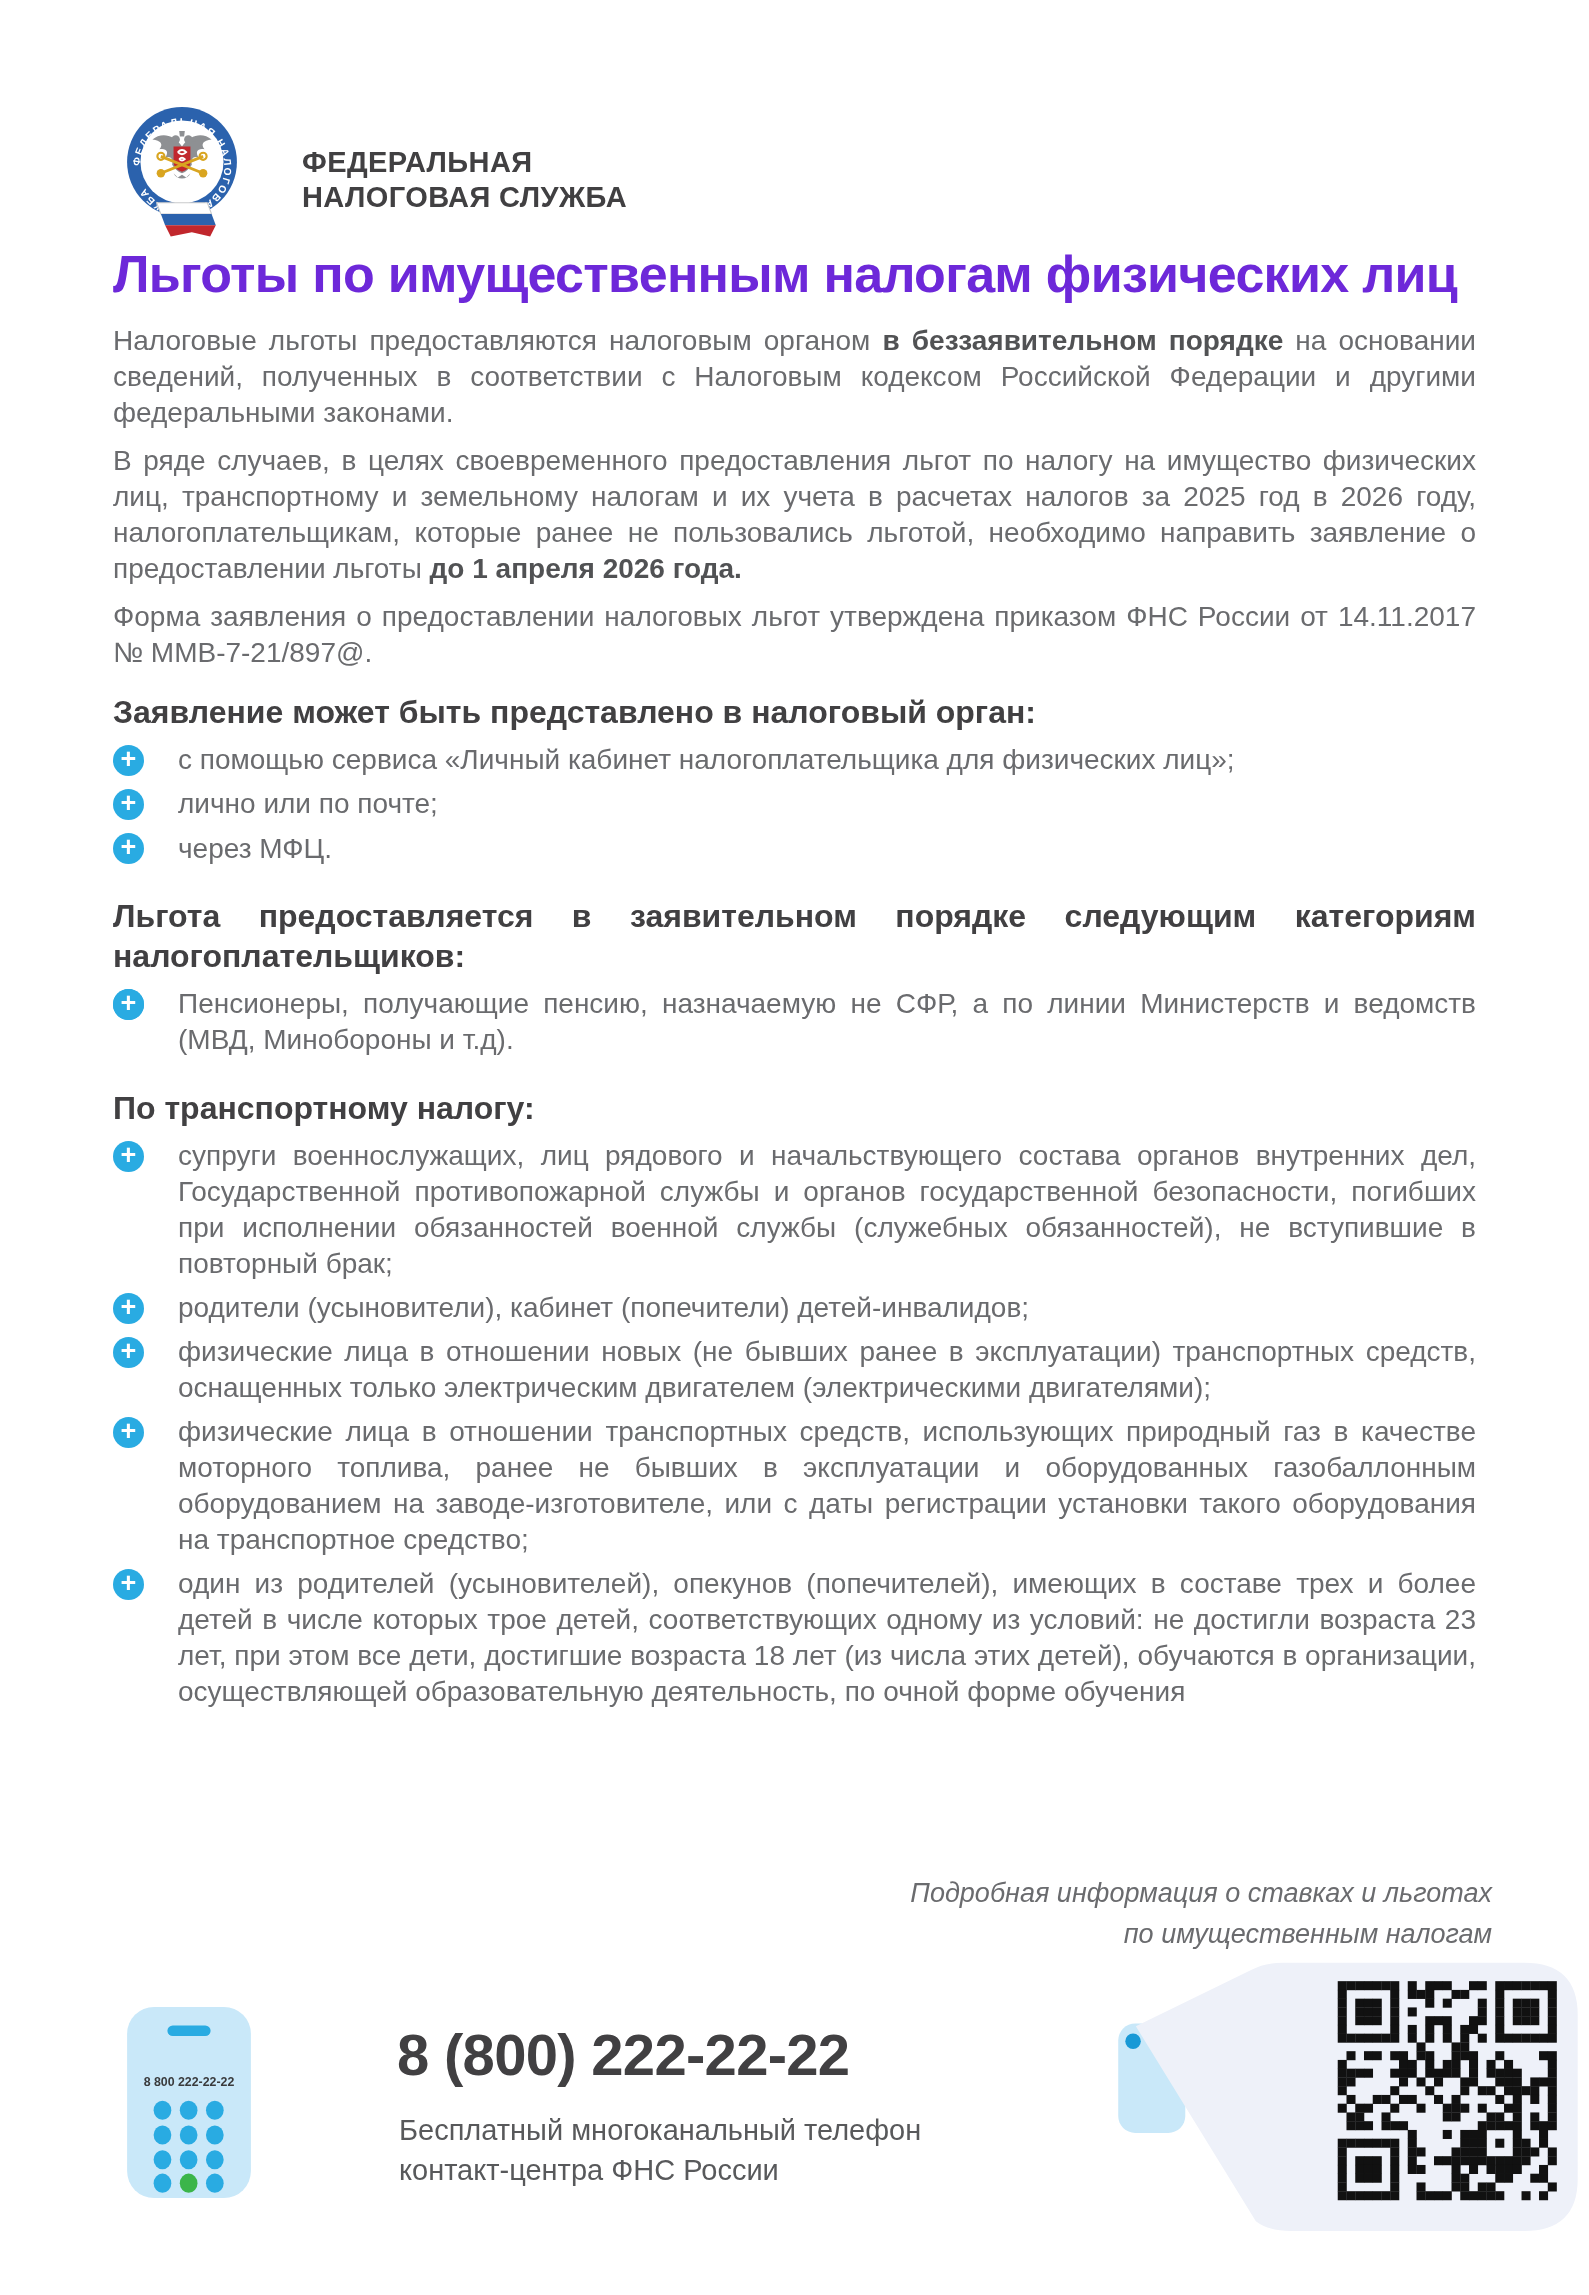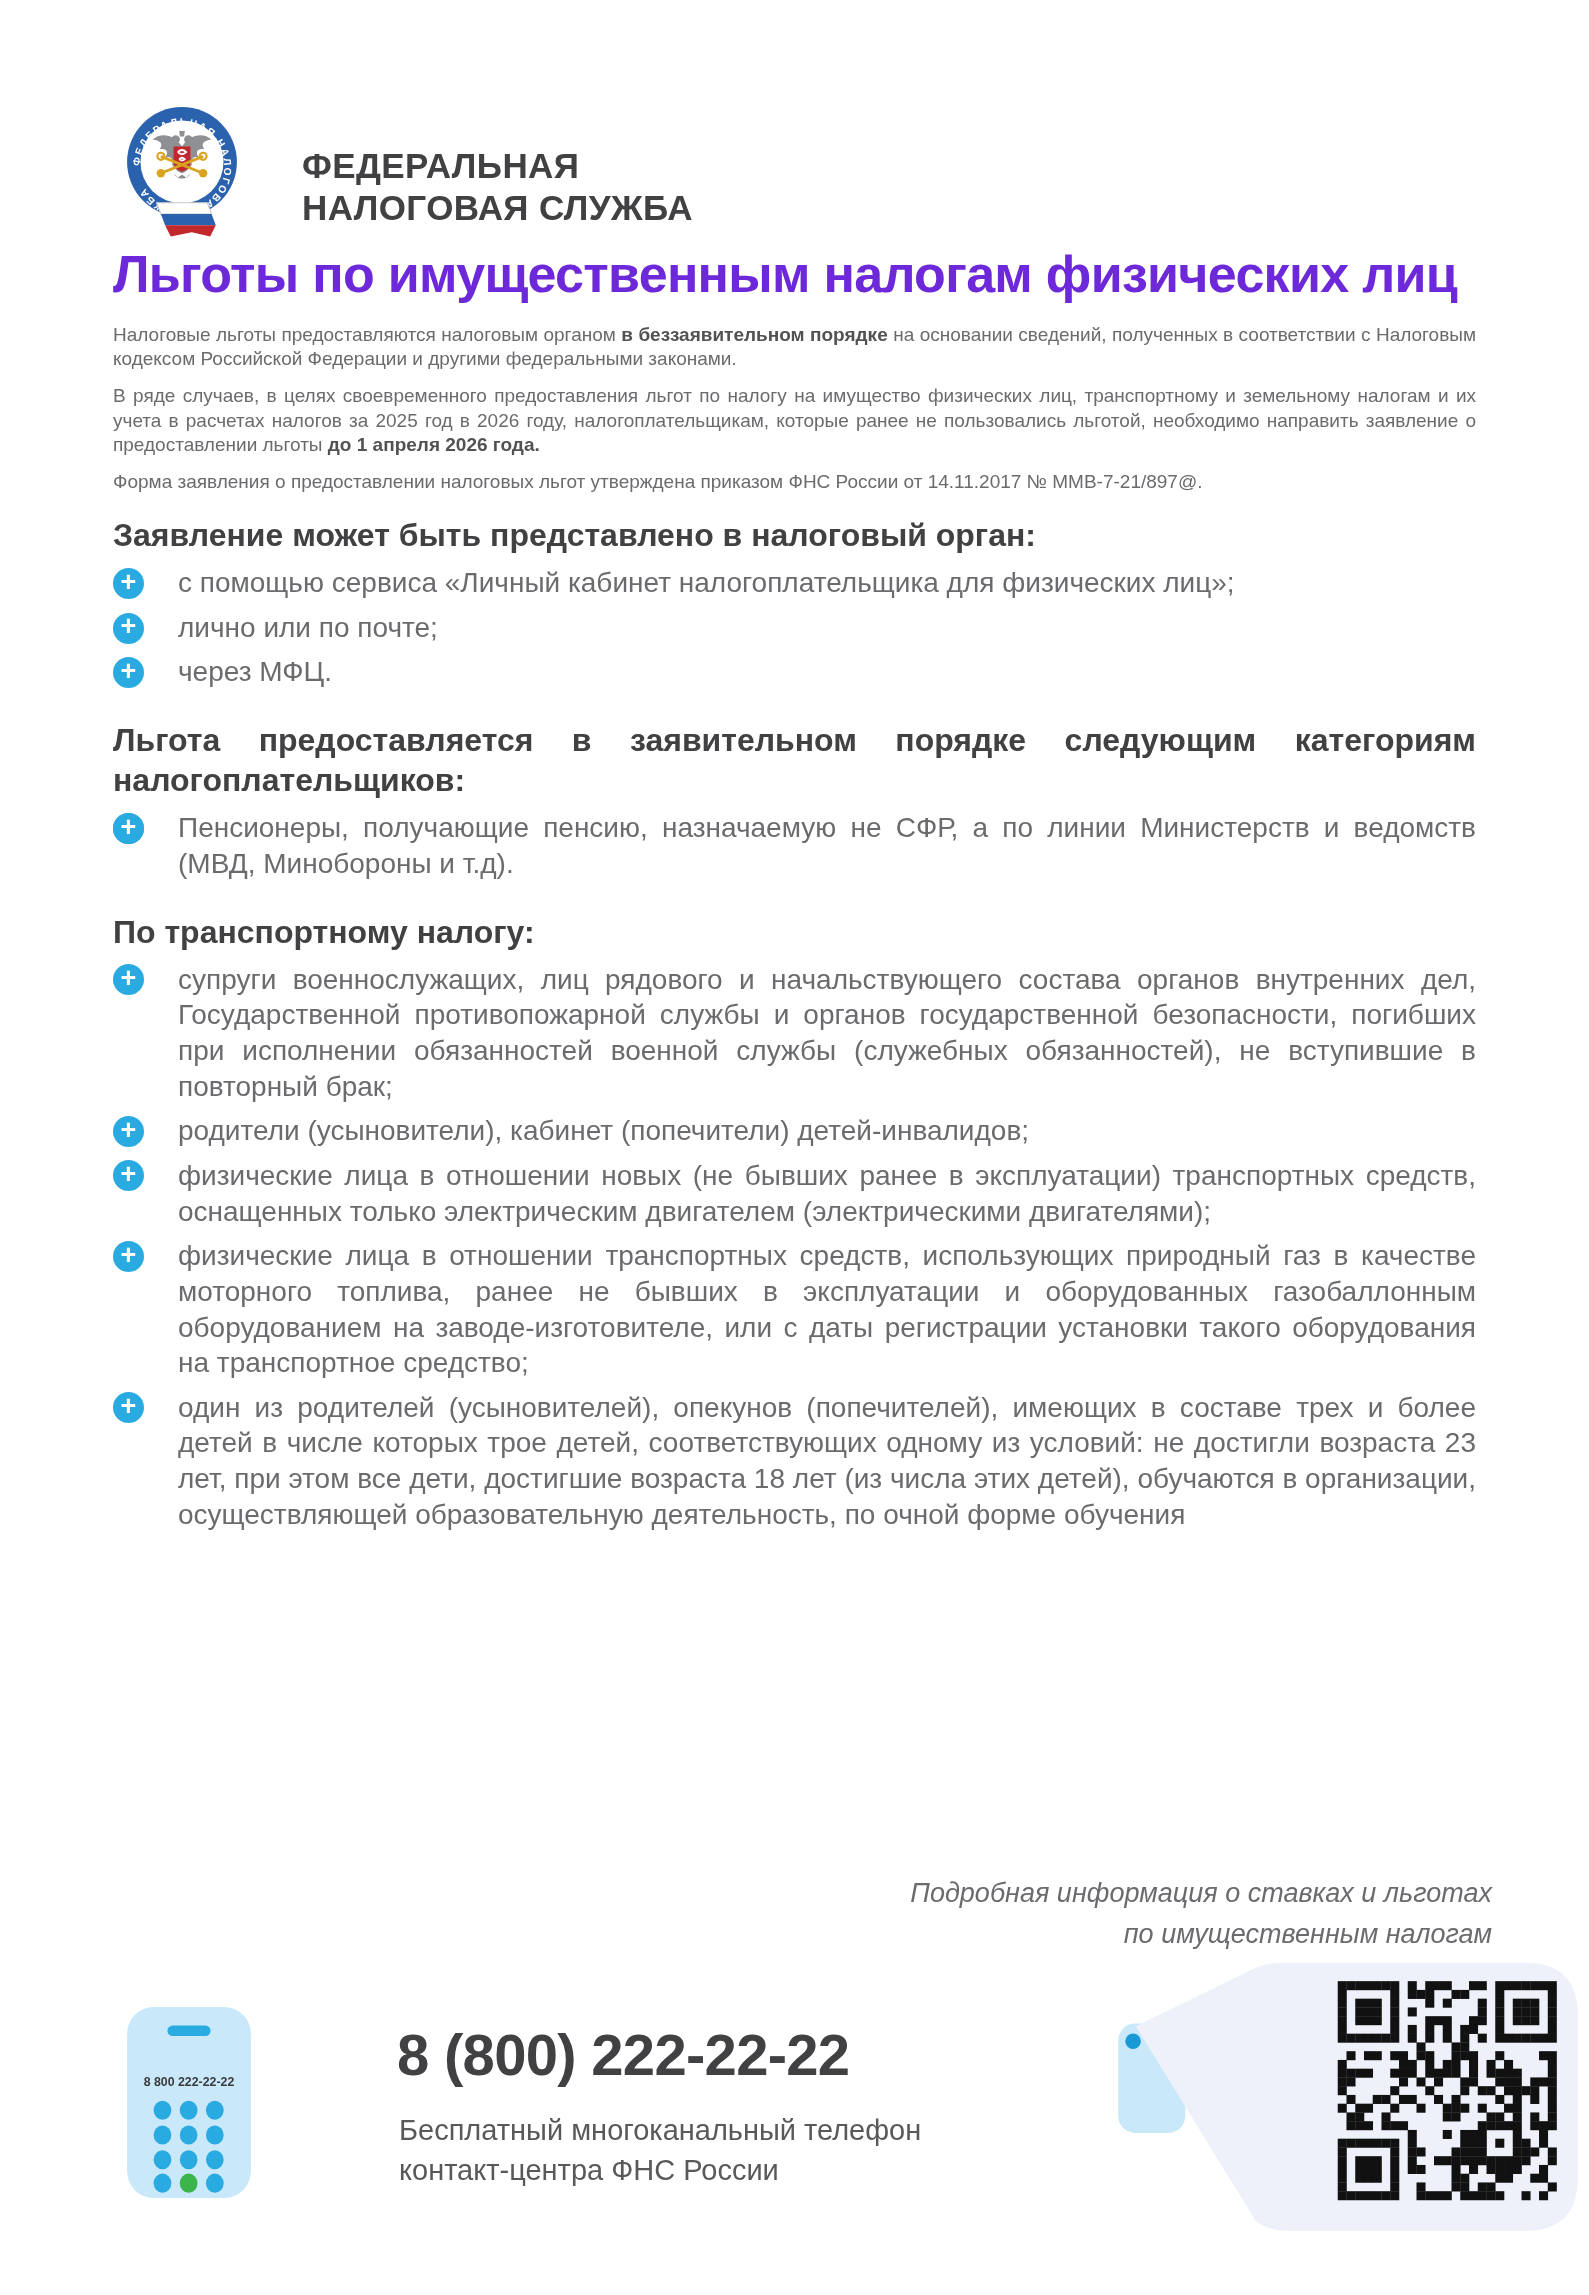--- a/index.html
+++ b/index.html
@@ -1,31 +1,31 @@
 <!DOCTYPE html>
 <html style="font-size:11.3px"><head>
 <meta charset="utf-8">
 <style>
   html,body{margin:0;padding:0;background:#ffffff;}
   body{font-family:"Liberation Sans",sans-serif;}
   .page{position:relative;width:1589px;height:2295px;background:#fff;overflow:hidden;color:#6A6B6E;}
 
   
   .logo-emblem{position:absolute;left:124px;top:100px;}
-  .org-name{position:absolute;left:302px;top:145px;font-size:35px;font-weight:700;
+  .org-name{position:absolute;left:302px;top:145px;font-size:29px;font-weight:700;
             color:#414042;line-height:1.2;letter-spacing:0.4px;}
   .site-pill{position:absolute;left:1079px;top:131px;width:408px;height:71px;border-radius:37px;
              background:#29ABE2;color:#fff;display:flex;align-items:center;justify-content:center;
              font-size:29px;letter-spacing:1.1px;font-weight:400;}
 
   
   .content{position:absolute;left:113px;top:246px;width:1363px;}
   h1.title{font-size:52px;font-weight:700;color:#6d28d9;letter-spacing:-0.7px;margin:0 0 21px 0;
            line-height:1.08;white-space:nowrap;}
-  p.body{font-size:19px;line-height:1.28;text-align:justify;margin:0 0 12.7px 0;color:#6A6B6E;}
+  p.body{font-size:28px;line-height:1.28;text-align:justify;margin:0 0 12.7px 0;color:#6A6B6E;}
   p.body .b{font-weight:700;color:#515254;}
   h2.sec{font-size:32px;font-weight:700;color:#414042;line-height:1.25;text-align:justify;
          margin:21px 0 10px 0;}
   h2.sec.first{}
   h2.sec.mid{margin-top:30px;}
   .list{margin:0;}
   .item{position:relative;padding-left:65px;margin:0 0 8.5px 0;font-size:28px;line-height:1.28;
         text-align:justify;color:#6A6B6E;}
   .plus{position:absolute;left:0;top:2.8px;width:31px;height:31px;border-radius:50%;background:#29ABE2;
         color:#fff;display:flex;align-items:center;justify-content:center;font-size:27px;

